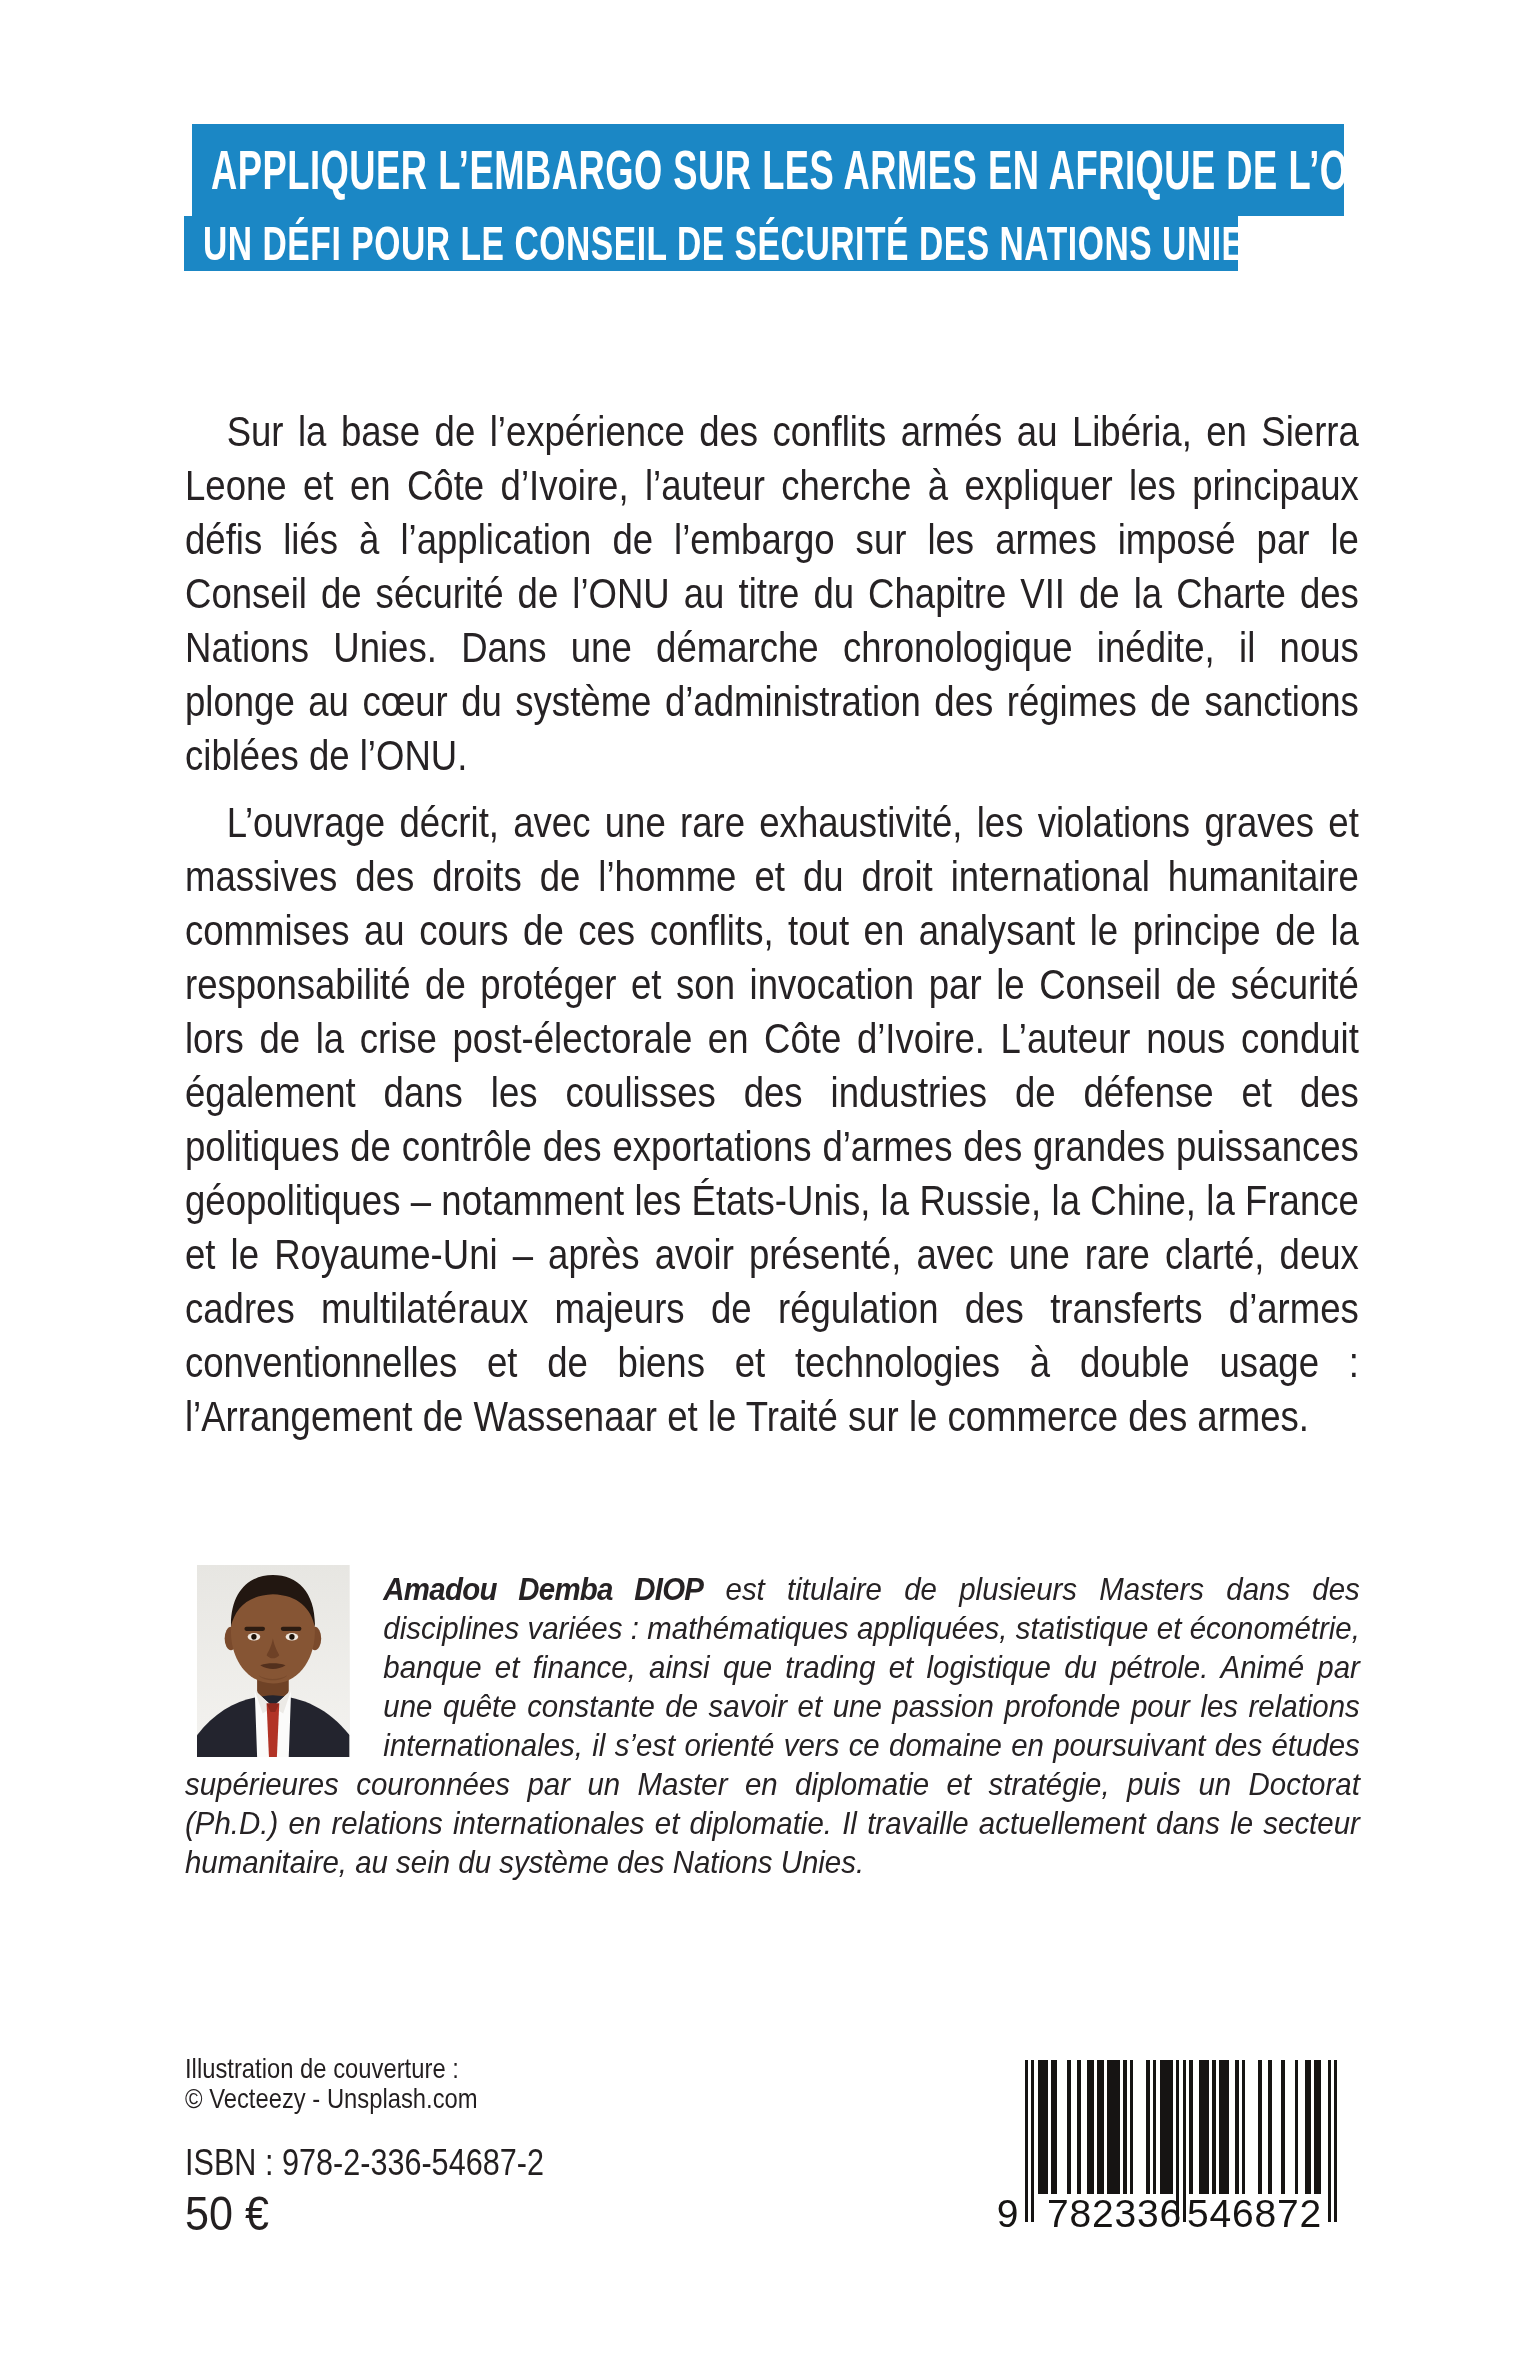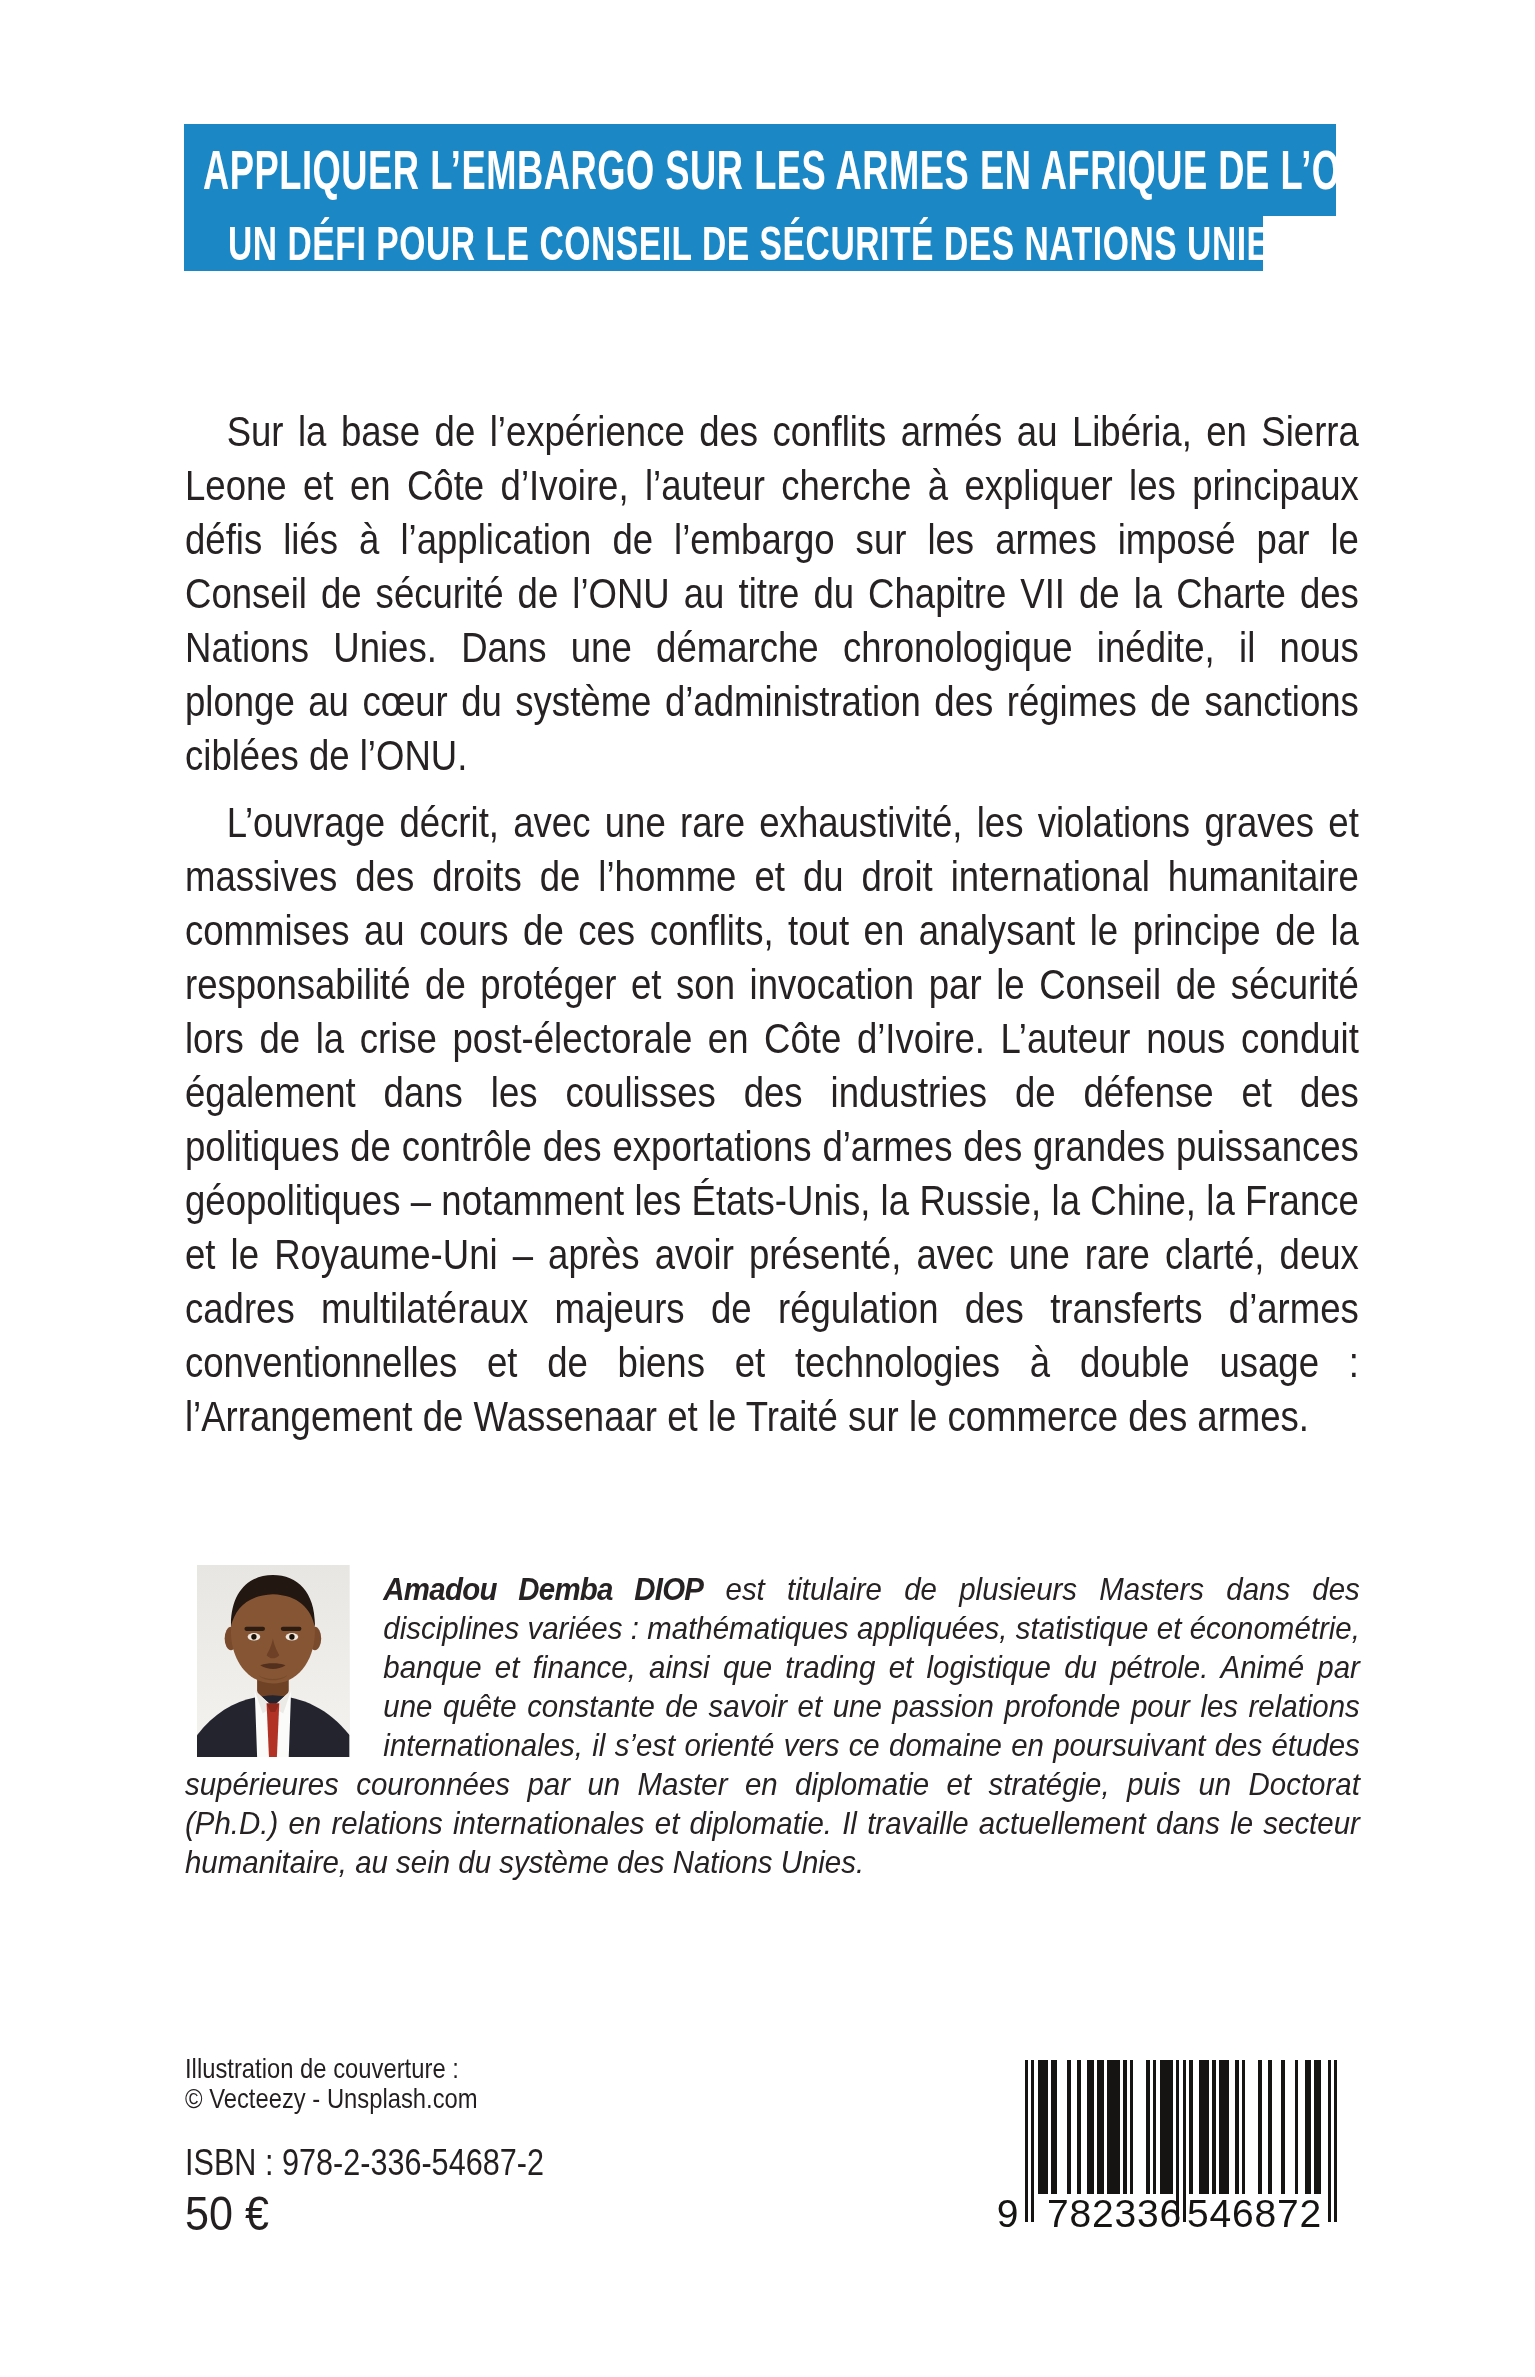--- a/index.html
+++ b/index.html
@@ -19,21 +19,21 @@
     display:flex;align-items:center;
     font-weight:bold;
     white-space:nowrap;
   }
   .banner-line .t{
     transform-origin:0 50%;
     display:inline-block;
     margin-left:18.5px;
     letter-spacing:0.8px;
   }
-  .banner-line1{width:1152px;height:92px;}
+  .banner-line1{width:1152px;height:92px;margin-left:8px;}
   .banner-line1 .t{font-size:55px;transform:scaleX(0.66);}
   .banner-line2{width:1054px;height:55px;}
   .banner-line2 .t{font-size:48px;transform:scaleX(0.70);}
 
   
   .synopsis{
     position:absolute;left:185px;top:404px;
     width:1381px;
     transform:scaleX(0.85);transform-origin:0 0;
     font-size:43px;line-height:54px;
@@ -100,21 +100,21 @@
 </style>
 </head>
 <body>
 
 <div class="page">
 
   <header class="banner">
     <div class="banner-line banner-line1" style="background: rgb(27, 135, 197); color: rgb(255, 255, 255);">
       <span class="t">APPLIQUER L’EMBARGO SUR LES ARMES EN AFRIQUE DE L’OUEST :</span>
     </div>
-    <div class="banner-line banner-line2" style="background: rgb(27, 135, 197); color: rgb(255, 255, 255); padding-left: 25px;">
+    <div class="banner-line banner-line2" style="background: rgb(27, 135, 197); color: rgb(255, 255, 255);">
       <span class="t">UN DÉFI POUR LE CONSEIL DE SÉCURITÉ DES NATIONS UNIES</span>
     </div>
   </header>
 
   <section class="synopsis">
     <p>Sur la base de l’expérience des conflits armés au Libéria, en Sierra Leone et en Côte d’Ivoire, l’auteur cherche à expliquer les principaux défis liés à l’application de l’embargo sur les armes imposé par le Conseil de sécurité de l’ONU au titre du Chapitre VII de la Charte des Nations Unies. Dans une démarche chronologique inédite, il nous plonge au cœur du système d’administration des régimes de sanctions ciblées de l’ONU.</p>
     <p>L’ouvrage décrit, avec une rare exhaustivité, les violations graves et massives des droits de l’homme et du droit international humanitaire commises au cours de ces conflits, tout en analysant le principe de la responsabilité de protéger et son invocation par le Conseil de sécurité lors de la crise post-électorale en Côte d’Ivoire. L’auteur nous conduit également dans les coulisses des industries de défense et des politiques de contrôle des exportations d’armes des grandes puissances géopolitiques – notamment les États-Unis, la Russie, la Chine, la France et le Royaume-Uni – après avoir présenté, avec une rare clarté, deux cadres multilatéraux majeurs de régulation des transferts d’armes conventionnelles et de biens et technologies à double usage : l’Arrangement de Wassenaar et le Traité sur le commerce des armes.</p>
   </section>
 
   <section class="bio">

